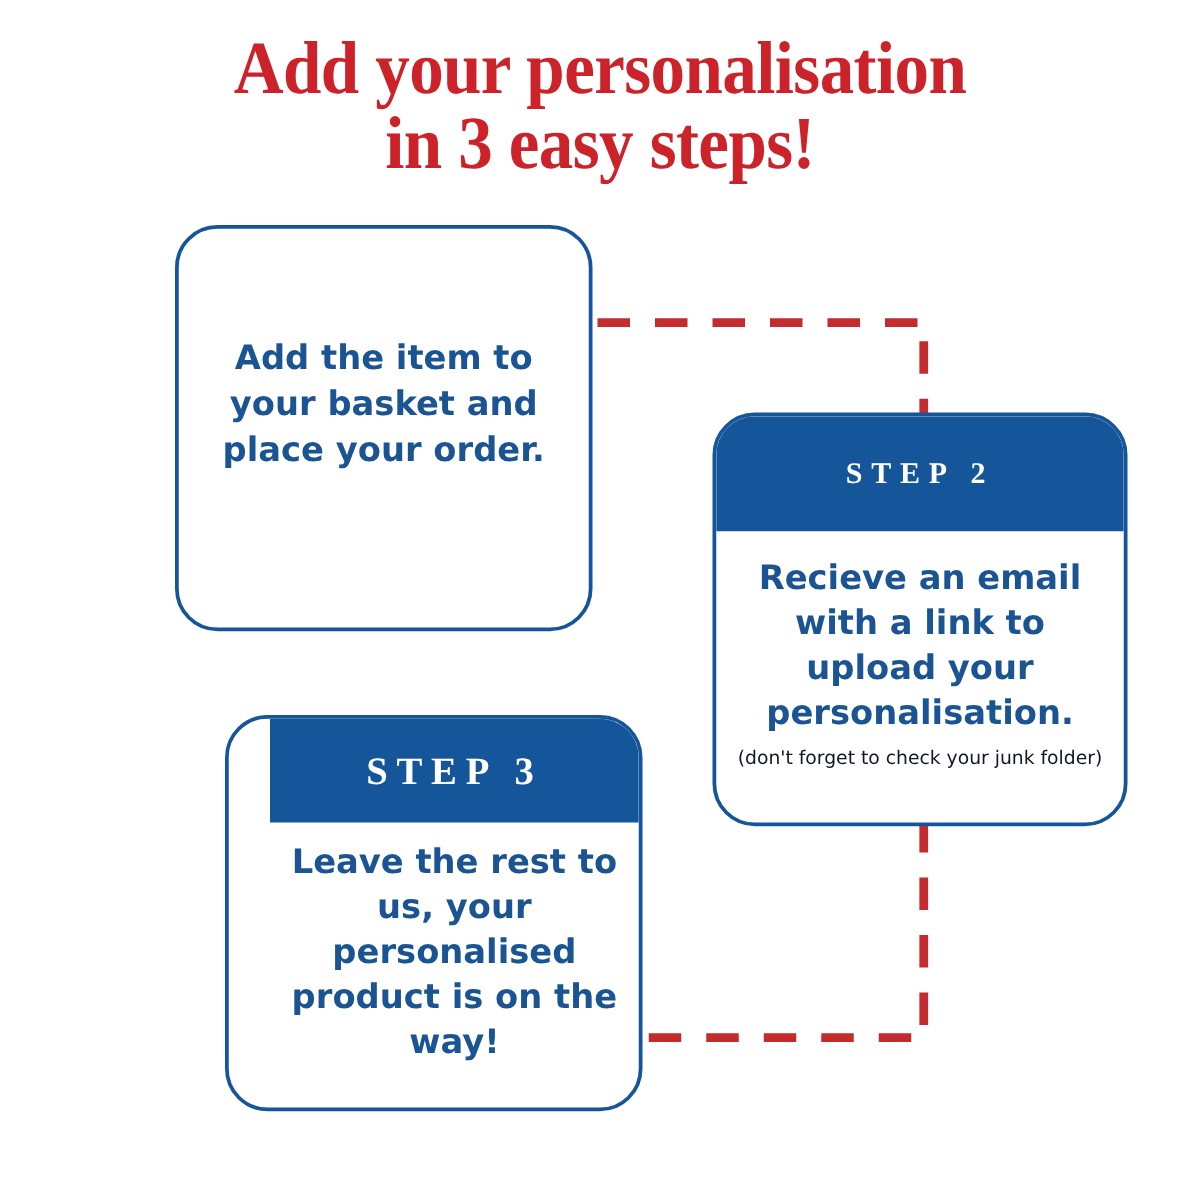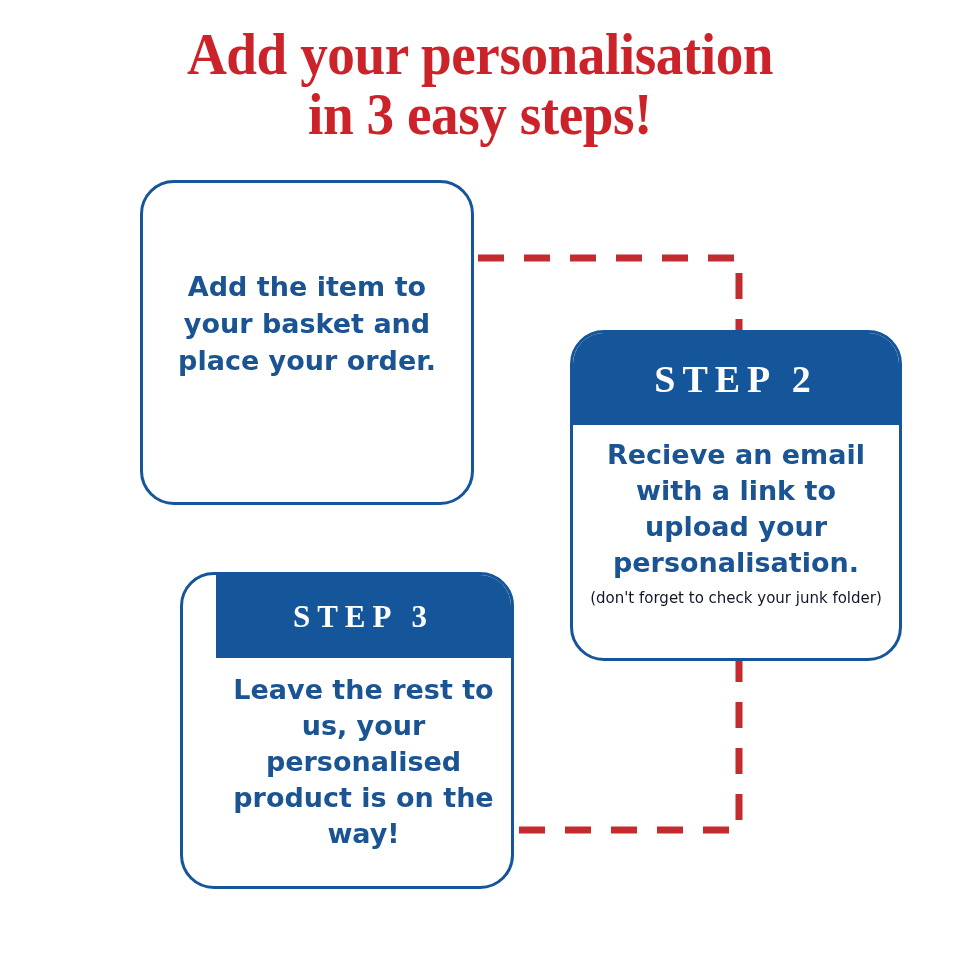--- a/index.html
+++ b/index.html
@@ -93,23 +93,23 @@
   }
 
   
   #card-1 { left: 140px; top: 180px; width: 334px; height: 325px; }
   #card-1 .card-header { height: 88px; font-size: 31px; }
   #card-1 .card-text { font-size: 27px; line-height: 37px; }
   #card-1 .card-body { justify-content: center; padding-bottom: 42px; }
 
   
   #card-2 { left: 570px; top: 330px; width: 332px; height: 331px; }
-  #card-2 .card-header { height: 92px; font-size: 38px; }
+  #card-2 .card-header { height: 92px; font-size: 24px; }
   #card-2 .card-text { font-size: 27px; line-height: 36px; }
-  #card-2 .card-body { justify-content: flex-start; padding-top: 12px; }
+  #card-2 .card-body { justify-content: flex-start; padding-top: 0; margin-top: 20px; }
 
   
   #card-3 { left: 180px; top: 572px; width: 334px; height: 317px; padding-left: 33px; }
   #card-3 .card-header { height: 83px; font-size: 31px; }
   #card-3 .card-text { font-size: 27px; line-height: 36px; }
   #card-3 .card-body { justify-content: center; padding-bottom: 24px; }
 </style>
 </head>
 <body>
 

